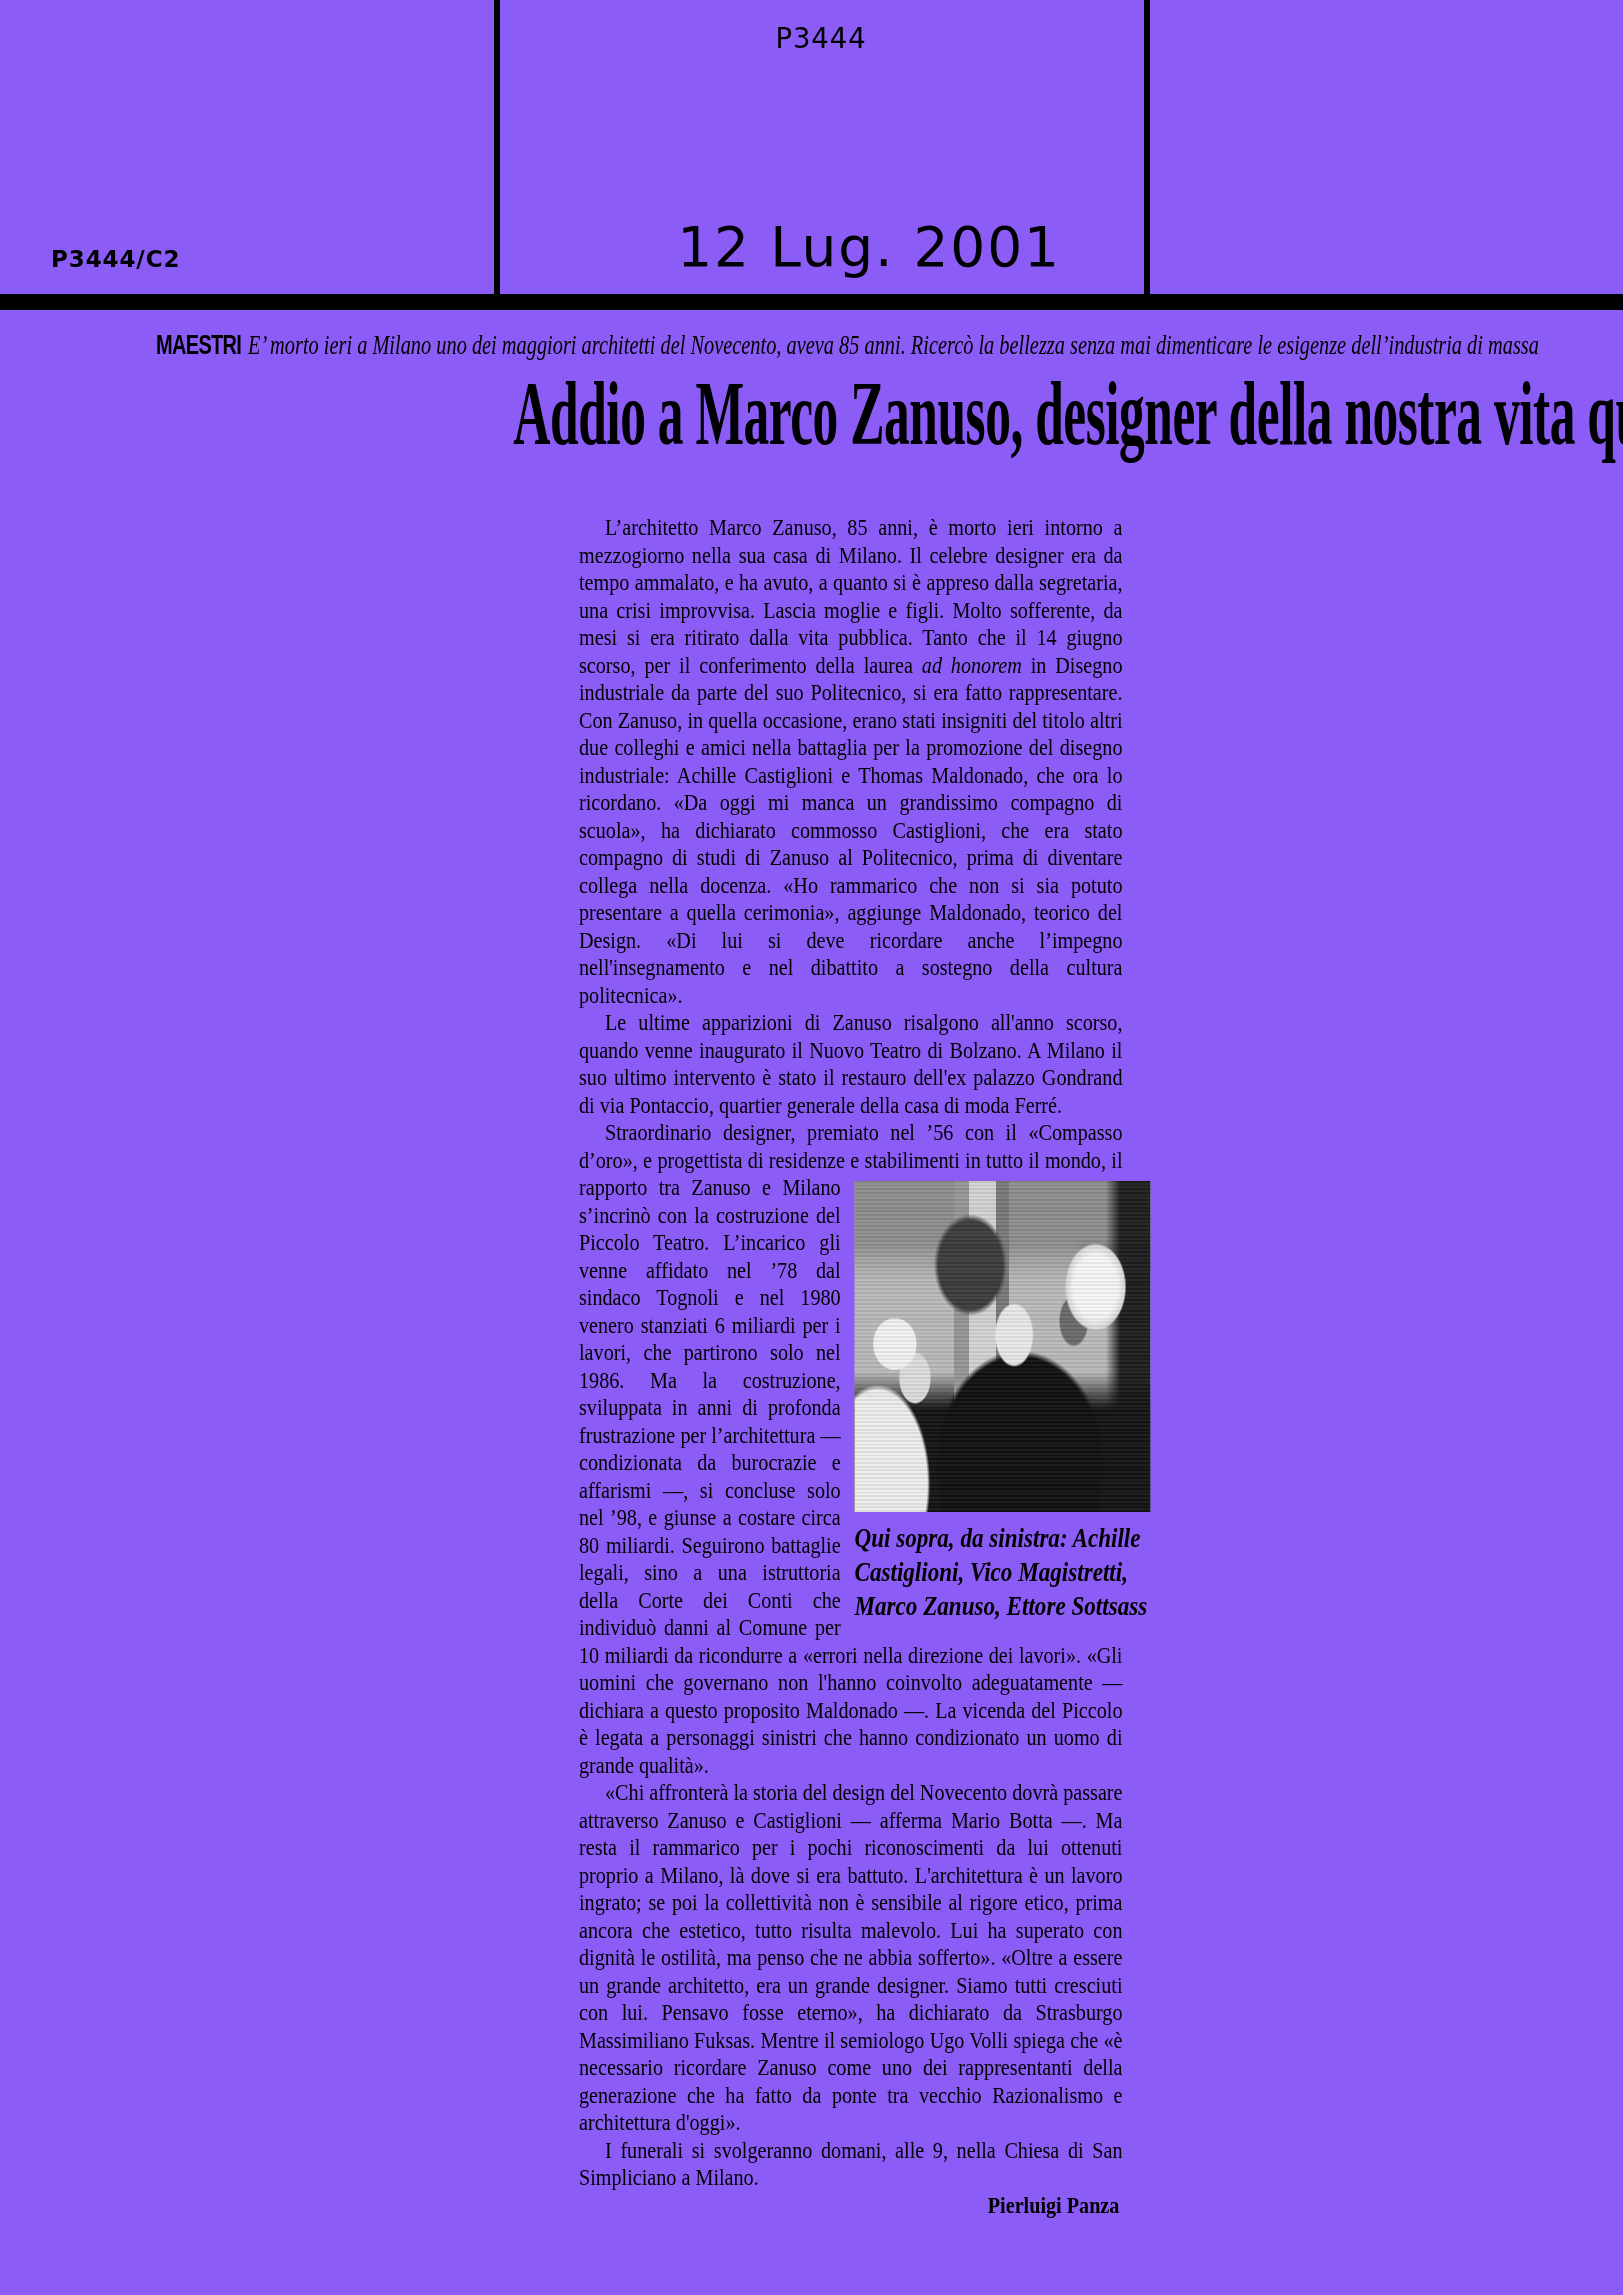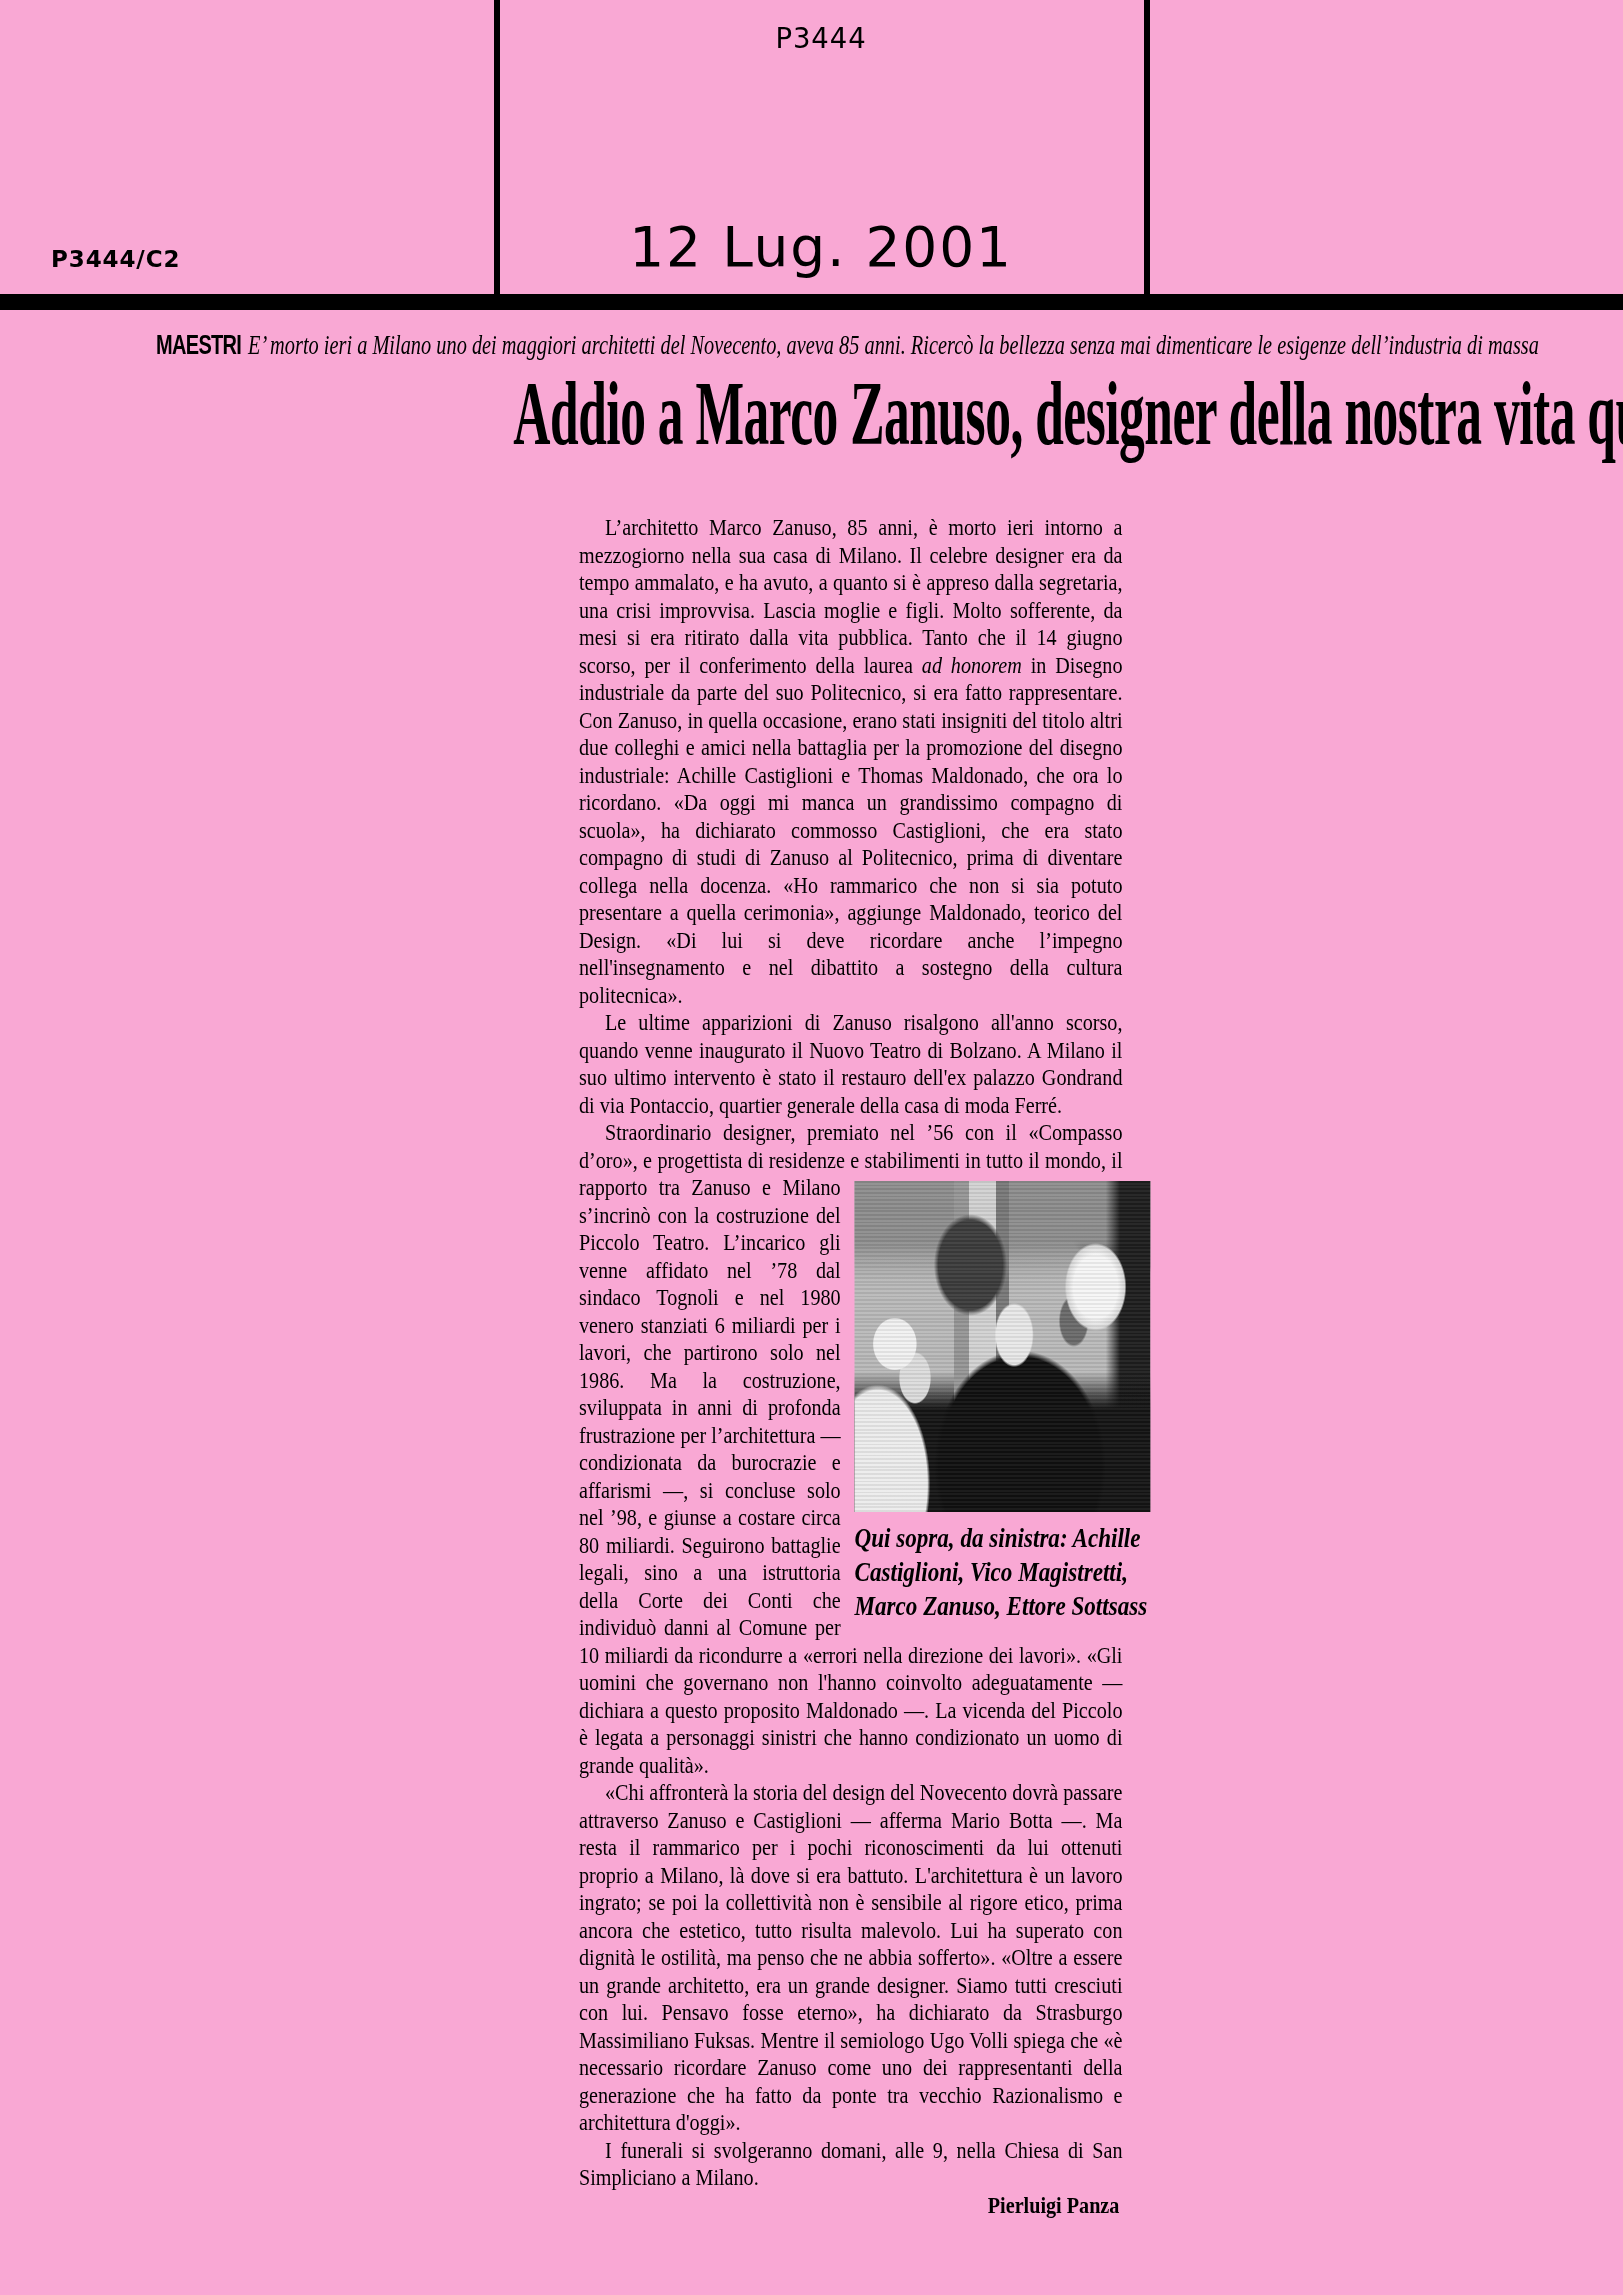--- a/index.html
+++ b/index.html
@@ -1,38 +1,38 @@
 <!DOCTYPE html>
 <html style="font-size:14.7px"><head>
 <meta charset="utf-8">
 <style>
   html,body { margin:0; padding:0; background:#e9e9e9; }
   .page {
     position:relative; width:1624px; height:2296px; margin:0 auto;
-    background:#f9a8d4; color:#000; overflow:hidden;
+    background:#8b5cf6; color:#000; overflow:hidden;
     font-family:"Liberation Serif","DejaVu Serif",serif;
   }
 
   
   .rule-v { position:absolute; top:0; width:5.5px; height:295px; background:#000; }
   .rule-v.left  { left:494px; }
   .rule-v.right { left:1144px; }
   .code-top {
     position:absolute; top:22px; left:494px; width:654px; text-align:center;
     font-family:"DejaVu Sans","Liberation Sans",sans-serif; font-size:27.5px; letter-spacing:0.9px;
   }
   .masthead {
     position:absolute; top:77px; left:494px; width:654px; text-align:center;
     font-family:"Liberation Serif","DejaVu Serif",serif;
     font-weight:bold; font-style:italic; font-size:39px; letter-spacing:2.8px;
     white-space:nowrap;
   }
   .stamp-date {
     position:absolute; top:215px; left:494px; width:654px; text-align:center;
-    font-family:"DejaVu Sans","Liberation Sans",sans-serif; font-size:55px; letter-spacing:1.8px;
+    font-family:"DejaVu Sans","Liberation Sans",sans-serif; font-size:55px; letter-spacing:1.8px;padding-left:48px;
   }
   .code-side {
     position:absolute; top:246px; left:51px;
     font-family:"DejaVu Sans","Liberation Sans",sans-serif; font-size:23px; letter-spacing:0.9px;font-weight:bold;
   }
   .divider-bar { position:absolute; top:294px; left:0; width:1624px; height:15.6px; background:#000; }
 
   
   .kicker { position:absolute; top:329px; left:156px; white-space:nowrap; }
   .kicker-inner { display:inline-block; transform:scaleX(0.74); transform-origin:left center; }

